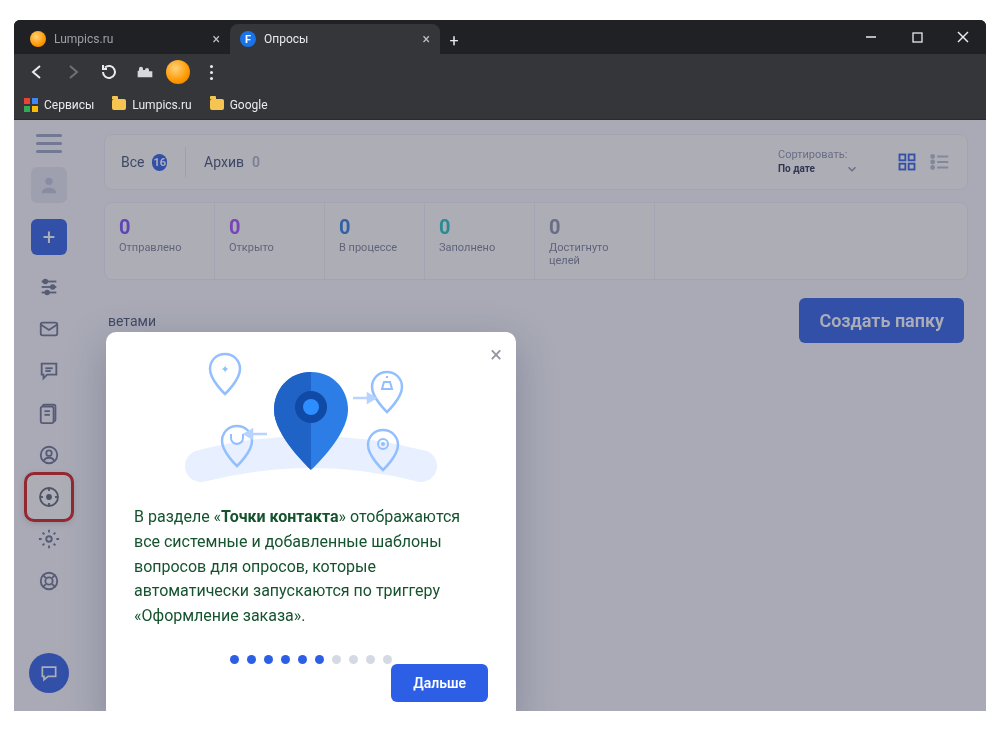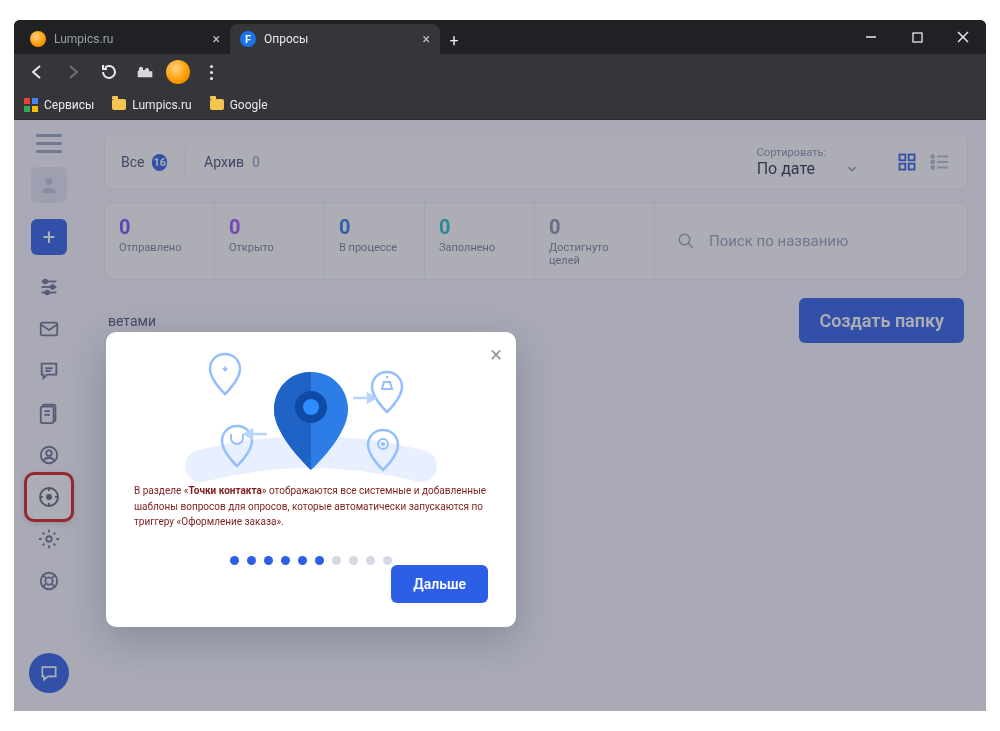--- a/index.html
+++ b/index.html
@@ -64,41 +64,41 @@
   .chat-fab { width:40px; height:40px; background:#2c5fe6; border-radius:50%; display:flex; align-items:center; justify-content:center; margin-top:auto; margin-bottom:18px; }
 
   
   .main { position:absolute; left:76px; right:0; top:0; padding: 14px 18px 0 14px; z-index:5; }
   .topbar { background:#fff; height:56px; border-radius:8px; display:flex; align-items:center; padding:0 16px; gap:18px; border:1px solid #edf0f8; }
   .seg { display:flex; align-items:center; gap:8px; font-size:14px; color:#425273; }
   .badge { background:#2c5fe6; color:#fff; font-size:11px; font-weight:700; padding:2px 1px; border-radius:10px; }
   .vdiv { width:1px; height:30px; background:#e6e9f2; }
   .sort { margin-left:auto; display:flex; flex-direction:column; font-size:11px; line-height:1.2; }
   .sort .lbl { color:#8b93ab; }
-  .sort .val { color:#2a3550; font-weight:400; font-size:16px; display:flex; align-items:center; gap:30px; }
+  .sort .val { color:#2a3550; font-weight:700; font-size:10px; display:flex; align-items:center; gap:30px; }
   .viewtoggle { display:flex; gap:12px; margin-left:20px; align-items:center;}
   .viewtoggle .grid { color:#2c5fe6; }
   .viewtoggle .list { color:#b7bed2; }
 
   .statsrow { background:#fff; margin-top:12px; border-radius:8px; display:flex; align-items:stretch; border:1px solid #edf0f8; }
   .stat { flex: 0 0 110px; padding:12px 14px; border-right:1px solid #f0f2f8; }
   .stat .num { font-size:20px; font-weight:700; }
   .stat .slbl { font-size:11px; color:#7a829a; margin-top:2px; }
   .c-violet{color:#7b4cff;} .c-purple{color:#a44cff;} .c-blue{color:#2c7de6;} .c-teal{color:#1fc4c4;} .c-grey{color:#8b93ab;}
   .searchcell { flex:1; display:flex; align-items:center; padding:0 22px; gap:14px; color:#9aa3bb; font-size:15px; }
 
   .underrow { display:flex; align-items:center; margin-top:18px; padding:0 4px; }
   .snippet { color:#4a5470; font-size:14px; }
   .create-folder { margin-left:auto; background:#2c5fe6; color:#fff; font-size:18px; font-weight:600; padding:12px 20px; border-radius:6px; }
 
   
   .popup { position:absolute; z-index:100; left:92px; top:212px; width:410px; background:#fff; border-radius:10px; box-shadow: 0 12px 40px rgba(30,40,80,0.25); padding: 20px 28px 24px; }
   .popup .close { position:absolute; top:10px; right:14px; color:#92969e; font-size:22px; cursor:pointer; }
   .illust { height:130px; display:flex; align-items:center; justify-content:center; }
-  .ptext { font-size:10px; line-height:1.55; color:#7f1d1d; margin-top:1px; }
+  .ptext { font-size:16px; line-height:1.55; color:#14532d; margin-top:23px; }
   .ptext b { font-weight:700; }
   .pfoot { display:flex; align-items:center; margin-top:26px;flex-direction:column; }
   .dots { display:flex; gap:8px; }
   .dot { width:9px; height:9px; border-radius:50%; background:#d5d9e4; }
   .dot.on { background:#2c5fe6; }
   .nextbtn { margin-left:auto; background:#2c5fe6; color:#fff; font-size:14px; font-weight:600; padding:11px 22px; border-radius:6px; }
 </style>
 </head>
 <body>
 
@@ -329,27 +329,20 @@
               <div class="slbl">В процессе</div>
             </div>
           <div class="stat">
               <div class="num c-teal">0</div>
               <div class="slbl">Заполнено</div>
             </div>
           <div class="stat" style="flex-basis:120px;">
               <div class="num c-grey">0</div>
               <div class="slbl">Достигнуто целей</div>
             </div>
-          <div class="searchcell">
-            <svg width="18" height="18" viewBox="0 0 24 24" fill="none" stroke="#9aa3bb" stroke-width="2">
-                <circle cx="10" cy="10" r="7"></circle>
-                <line x1="15" y1="15" x2="21" y2="21"></line>
-              </svg>
-            <span>Поиск по названию</span>
-          </div>
         </div>
 
         <div class="underrow">
           <span class="snippet">ветами</span>
           <div class="create-folder">Создать папку</div>
         </div>
       </div>
 
       <div class="overlay-dim"></div>
 

